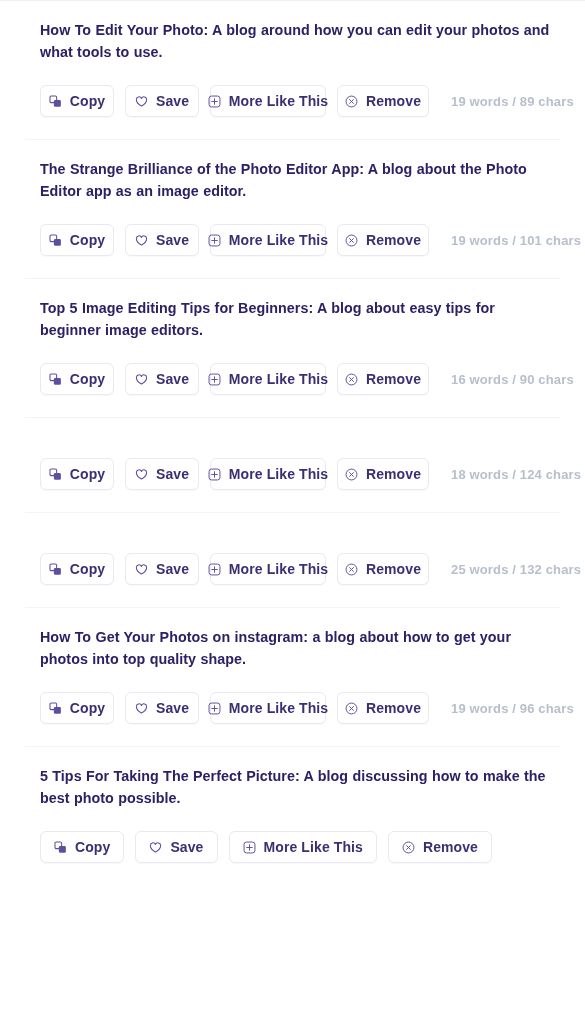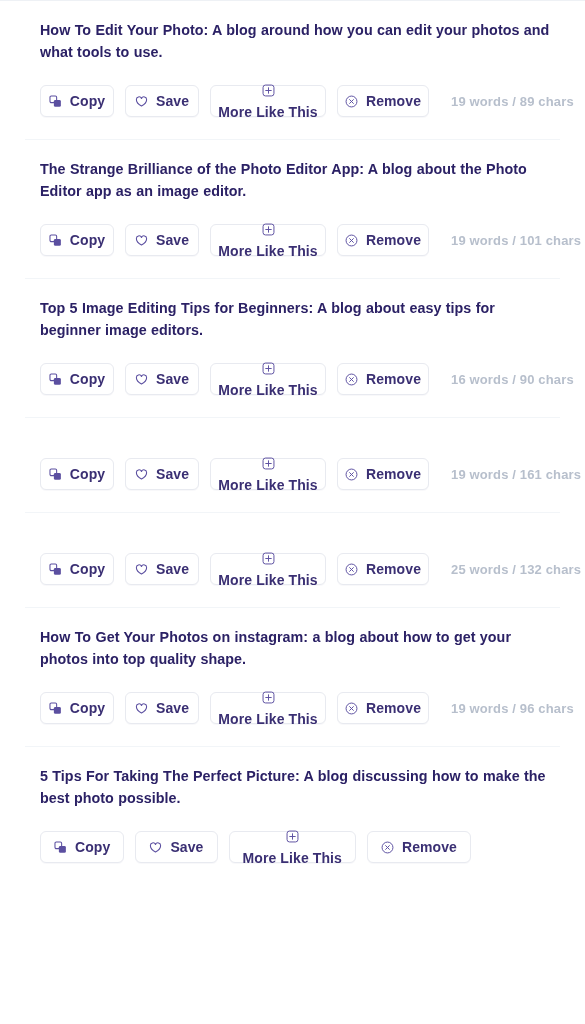--- a/index.html
+++ b/index.html
@@ -99,21 +99,21 @@
   }
 
   .action-btn .btn-icon svg {
     display: block;
     width: 13px;
     height: 13px;
   }
 
   .btn-copy { min-width: 74px; }
   .btn-save { min-width: 74px; }
-  .btn-more { min-width: 116px; flex-direction: column; }
+  .btn-more { min-width: 116px; }
   .btn-remove { min-width: 92px; }
 
   .meta-count {
     color: #b7bfcc;
     font-size: 13px;
     font-weight: 600;
     letter-spacing: 0.15px;
     margin-left: 11px;
     white-space: nowrap;
   }
@@ -302,21 +302,21 @@
       <button class="action-btn btn-remove">
         <span class="btn-icon">
           <svg viewBox="0 0 16 16" fill="none" xmlns="http://www.w3.org/2000/svg">
             <circle cx="8" cy="8" r="6.7" stroke="#5b4fa0" stroke-width="1.2" fill="none"></circle>
             <path d="M5.7 5.7l4.6 4.6M10.3 5.7l-4.6 4.6" stroke="#5b4fa0" stroke-width="1.2" stroke-linecap="round"></path>
           </svg>
         </span>
         <span class="btn-label">Remove</span>
       </button>
 
-      <span class="meta-count">19 words / 161 chars</span>
+      <span class="meta-count">18 words / 124 chars</span>
     </div>
   </div>
       <div class="card-divider"></div>
       <div class="result-card">
     <div class="actions-row">
 
       <button class="action-btn btn-copy">
         <span class="btn-icon">
           <svg viewBox="0 0 16 16" fill="none" xmlns="http://www.w3.org/2000/svg">
             <rect x="1.2" y="1.2" width="8.2" height="8.2" rx="1.6" stroke="#5b4fa0" stroke-width="1.3" fill="#ffffff"></rect>

